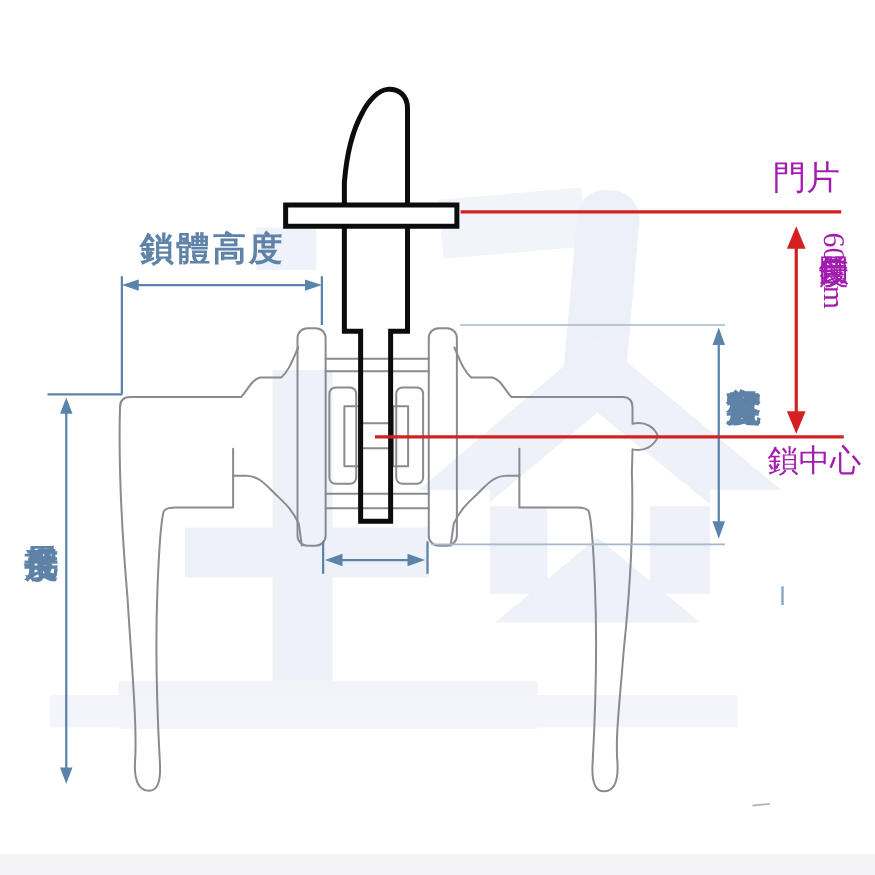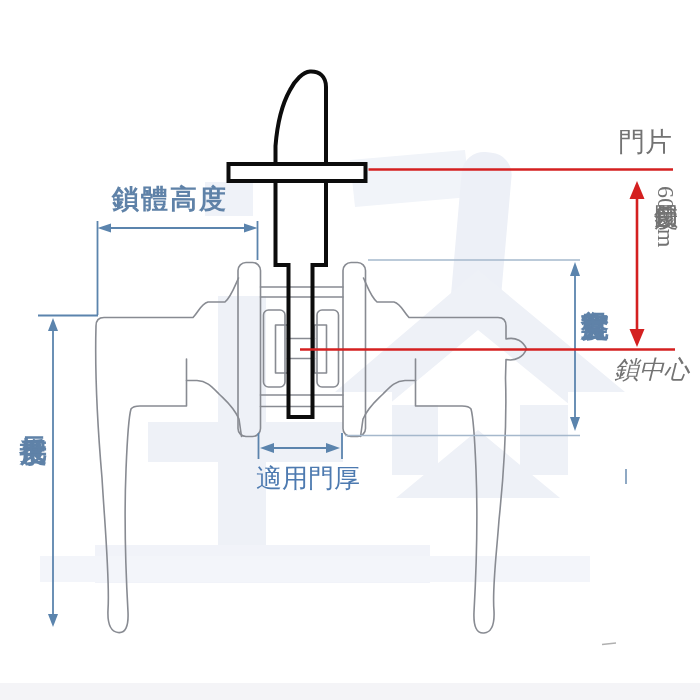--- a/index.html
+++ b/index.html
@@ -2,21 +2,21 @@
 <html><head>
 <meta charset="utf-8">
 <style>
   html,body{margin:0;padding:0;background:#fff;}
   #stage{position:relative;width:700px;height:700px;background:#ffffff;overflow:hidden;
          font-family:"Liberation Sans",sans-serif;}
   #stage svg{position:absolute;left:0;top:0;}
   .lbl{position:absolute;line-height:1.08;white-space:nowrap;}
   .blue-bold{color:#5f82a8;font-weight:bold;font-family:"Liberation Sans",sans-serif;}
   .blue-serif{color:#4d7ab0;font-family:"Liberation Serif",serif;}
-  .red-serif{color:#737373;font-family:"Liberation Serif",serif;}
+  .red-serif{color:#a21caf;font-family:"Liberation Serif",serif;}
   .vtext{writing-mode:vertical-rl;text-orientation:mixed;}
 </style>
 </head>
 <body>
 
 <div id="stage">
 
 <svg width="700" height="700" viewBox="0 0 700 700">
 
   <g>
@@ -165,18 +165,17 @@
 </svg>
 
   <div class="lbl blue-bold" style="left:112px;top:185px;width:132px;text-align:left;font-size:27px;letter-spacing:2px;">鎖體高度</div>
 
   <div class="lbl red-serif" style="left:613px;top:128px;width:64px;text-align:center;font-size:27px;">門片</div>
 
   <div class="lbl red-serif vtext" style="left:652px;top:186px;height:168px;font-size:24px;">鎖門長度60mm</div>
 
   <div class="lbl blue-bold vtext" style="left:579px;top:288px;height:122px;font-size:28px;">套盤寬度</div>
 
-  <div class="lbl red-serif" style="left:614px;top:356px;width:80px;font-size:25px;font-style:italic;">鎖中心</div>
+  <div class="lbl red-serif" style="left:614px;top:356px;width:80px;font-size:25px;">鎖中心</div>
 
   <div class="lbl blue-bold vtext" style="left:18px;top:415px;height:122px;font-size:27px;">把手長度</div>
 
-  <div class="lbl blue-serif" style="left:252px;top:465px;width:112px;text-align:center;font-size:26px;">適用門厚</div>
 </div>
 
 </body></html>

